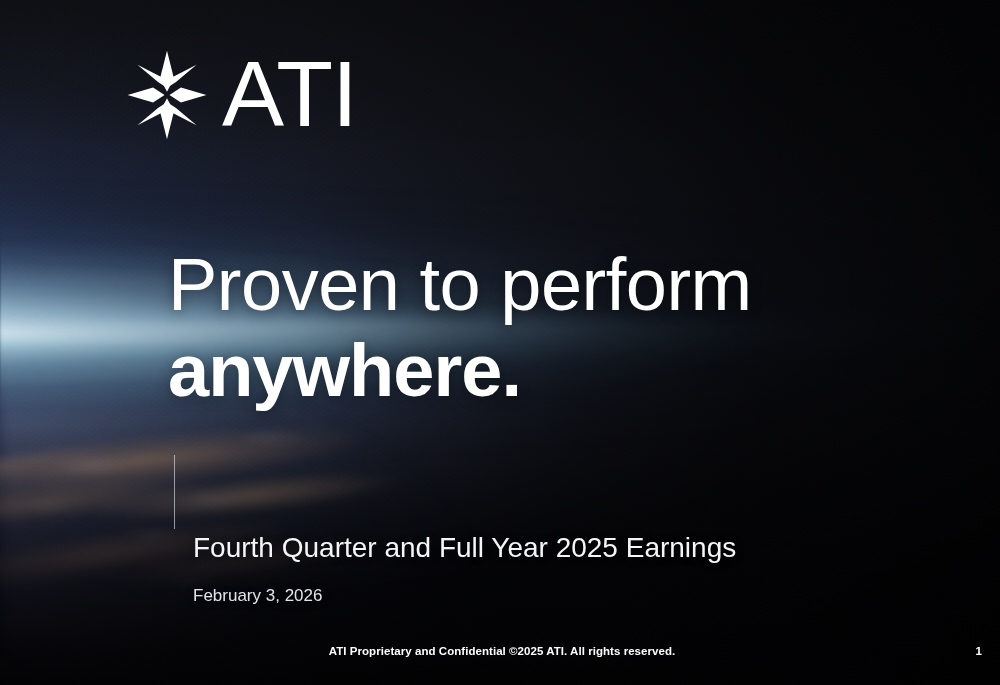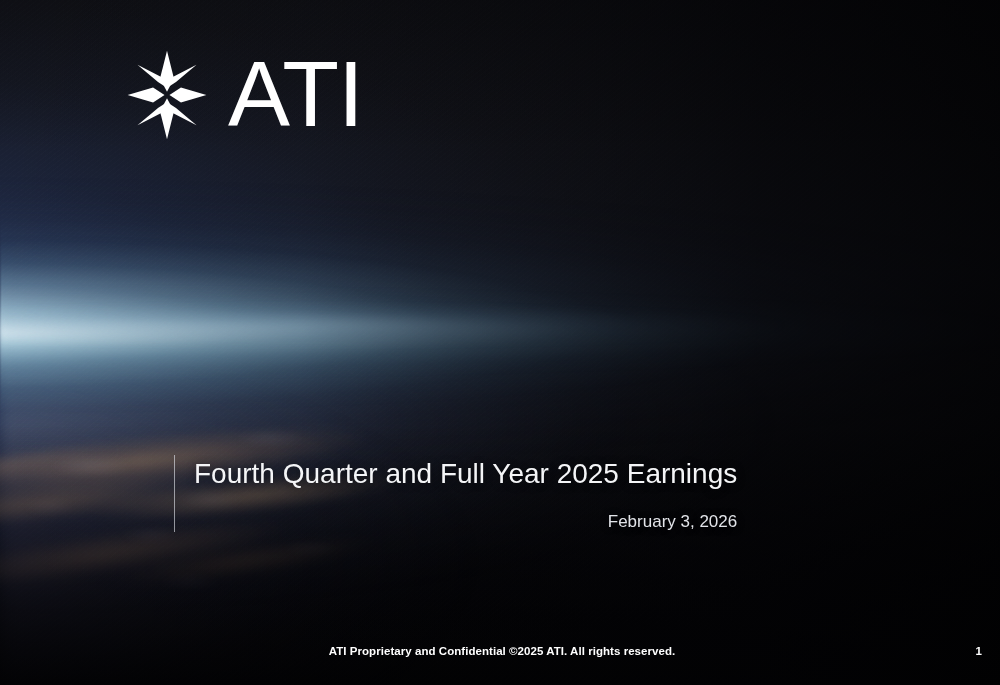--- a/index.html
+++ b/index.html
@@ -205,21 +205,21 @@
 
   .content { position: absolute; inset: 0; }
 
   
   .logo-lockup {
     position: absolute;
     left: 126px;
     top: 48px;
     display: flex;
     align-items: center;
-    gap: 20px;
+    gap: 14px;
   }
 
   .logo-mark {
     width: 82px;
     height: 94px;
     display: block;
   }
 
   .logo-wordmark {
     font-size: 93px;
@@ -260,20 +260,21 @@
     text-shadow: 0 2px 14px rgba(0,0,0,0.38);
   }
 
   
   .subtitle-block {
     position: absolute;
     left: 174px;
     top: 455px;
     display: flex;
     align-items: stretch;
+    flex-direction: column;
   }
 
   .subtitle-rule {
     width: 1px;
     min-height: 74px;
     background: rgba(225,228,234,0.62);
     flex: none;
   }
 
   .subtitle-text {
@@ -290,21 +291,20 @@
     text-shadow: 0 1px 10px rgba(0,0,0,0.45);
   }
 
   .subtitle-date {
     font-size: 17px;
     font-weight: 400;
     color: #e2e4e9;
     margin-top: 20px;
     white-space: nowrap;
     text-shadow: 0 1px 8px rgba(0,0,0,0.45);
-    text-align: right;
   }
 
   
   .footer-legal {
     position: absolute;
     left: 4px;
     right: 0;
     top: 645px;
     text-align: center;
     font-size: 11.5px;
@@ -362,20 +362,24 @@
 
           <path d="M14 93 L39 72 L48 66 L43 78 Z"></path>
 
           <path d="M14 19 L43 34 L48 46 L39 40 Z"></path>
         </g>
       </svg>
 
       <div class="logo-wordmark">ATI</div>
     </div>
 
+    <div class="headline">
+      <div class="headline-line1">Proven to perform</div>
+      <div class="headline-line2">anywhere.</div>
+    </div>
 
     <div class="subtitle-block">
       <div class="subtitle-rule"></div>
       <div class="subtitle-text">
         <div class="subtitle-title">Fourth Quarter and Full Year 2025 Earnings</div>
         <div class="subtitle-date">February 3, 2026</div>
       </div>
     </div>
 
     <div class="footer-legal">ATI Proprietary and Confidential ©2025 ATI. All rights reserved.</div>

